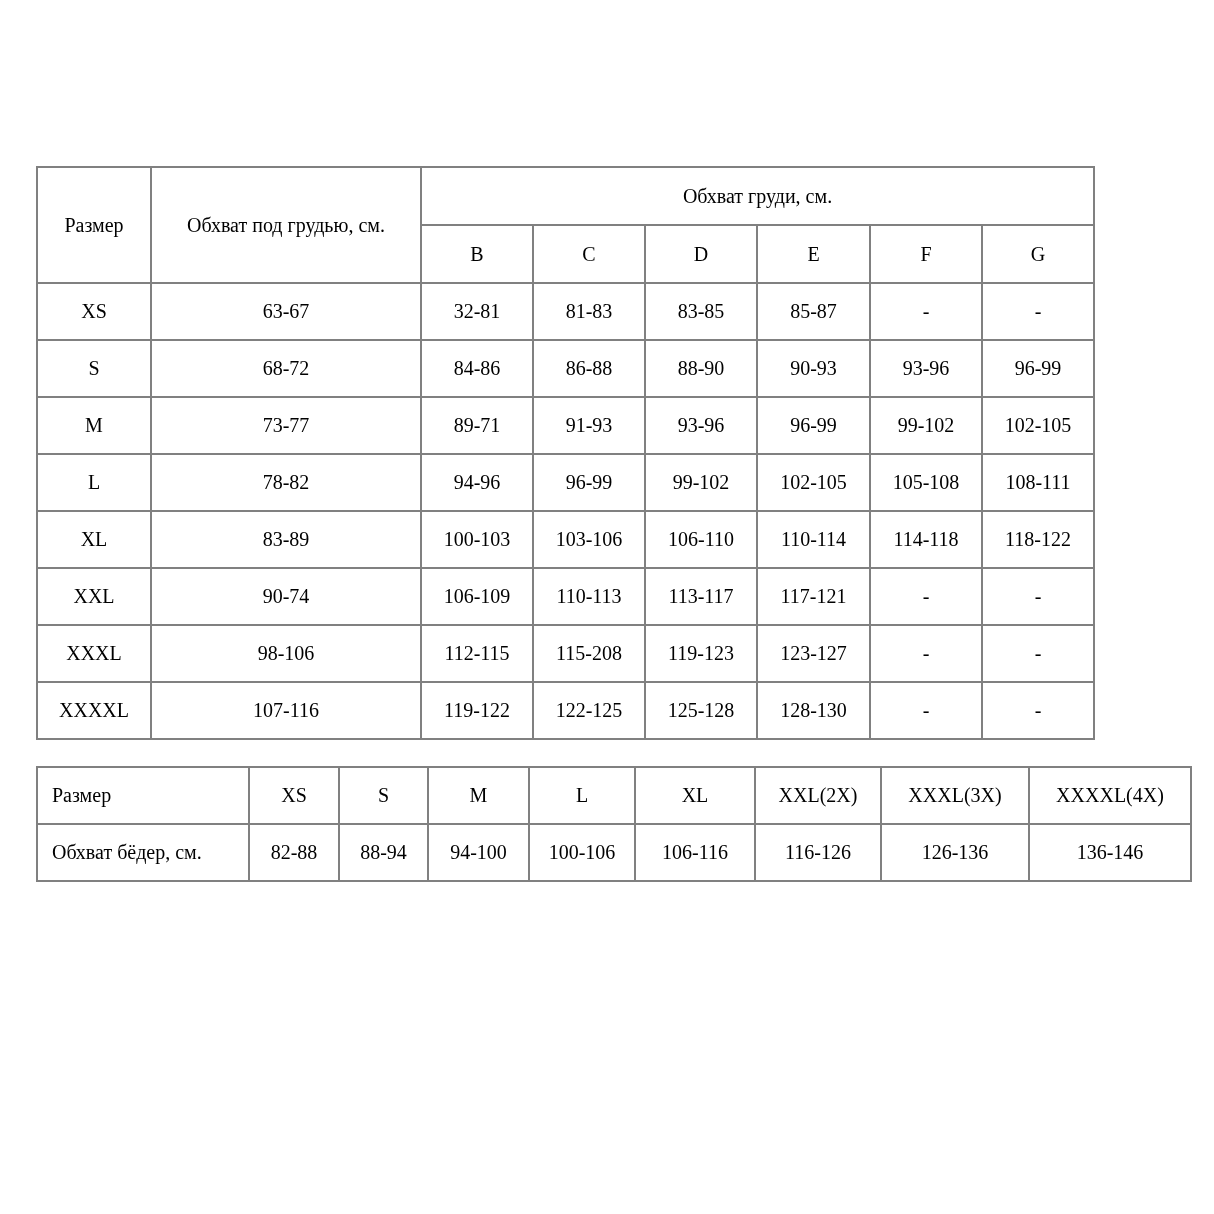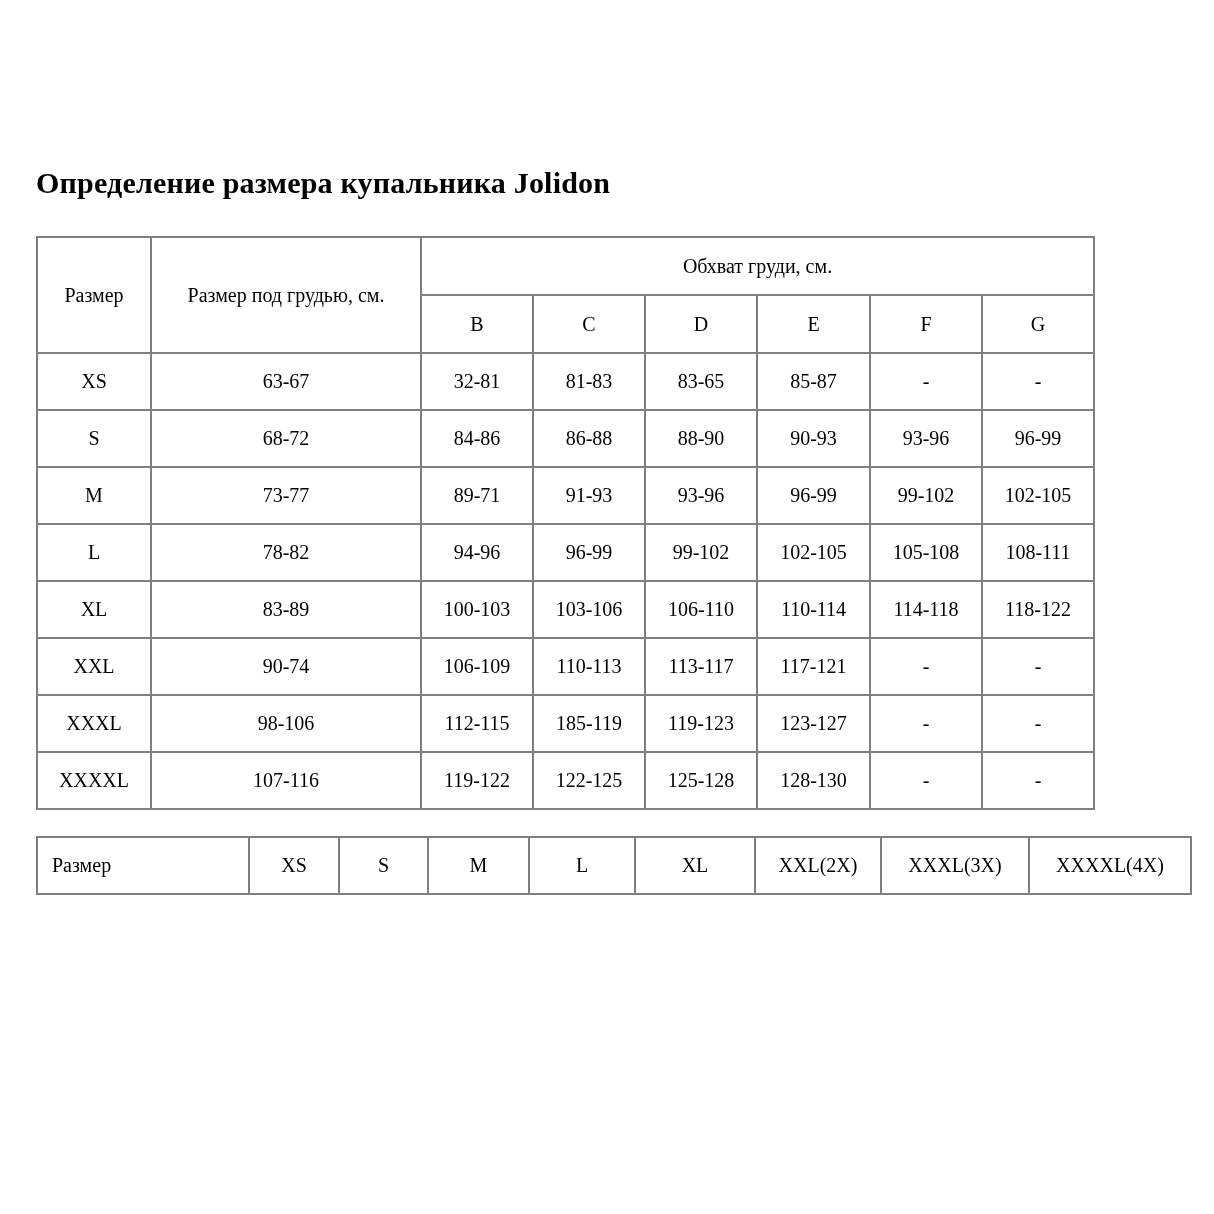--- a/index.html
+++ b/index.html
@@ -48,54 +48,53 @@
   .hips-table td.lbl {
     text-align: left;
     padding-left: 14px;
   }
 </style>
 </head>
 <body>
 
 <div class="page">
 
-  <h1 class="title">Определение размера купальника Jolidon</h1>
 
   <table class="main-table">
     <colgroup>
       <col style="width:114px">
       <col style="width:270px">
       <col style="width:112px">
       <col style="width:112px">
       <col style="width:112px">
       <col style="width:113px">
       <col style="width:112px">
       <col style="width:112px">
     </colgroup>
     <tbody>
       <tr>
         <td class="hdr-span" rowspan="2">Размер</td>
-        <td class="hdr-span" rowspan="2">Размер под грудью, см.</td>
+        <td class="hdr-span" rowspan="2">Обхват под грудью, см.</td>
         <td colspan="6">Обхват груди, см.</td>
       </tr>
       <tr>
         <td>B</td>
         <td>C</td>
         <td>D</td>
         <td>E</td>
         <td>F</td>
         <td>G</td>
       </tr>
 
       <tr>
         <td>XS</td>
         <td>63-67</td>
         <td>32-81</td>
         <td>81-83</td>
-        <td>83-65</td>
+        <td>83-85</td>
         <td>85-87</td>
         <td>-</td>
         <td>-</td>
       </tr>
       <tr>
         <td>S</td>
         <td>68-72</td>
         <td>84-86</td>
         <td>86-88</td>
         <td>88-90</td>
@@ -140,21 +139,21 @@
         <td>110-113</td>
         <td>113-117</td>
         <td>117-121</td>
         <td>-</td>
         <td>-</td>
       </tr>
       <tr>
         <td>XXXL</td>
         <td>98-106</td>
         <td>112-115</td>
-        <td>185-119</td>
+        <td>115-208</td>
         <td>119-123</td>
         <td>123-127</td>
         <td>-</td>
         <td>-</td>
       </tr>
       <tr>
         <td>XXXXL</td>
         <td>107-116</td>
         <td>119-122</td>
         <td>122-125</td>
@@ -183,16 +182,27 @@
         <td class="lbl">Размер</td>
         <td>XS</td>
         <td>S</td>
         <td>M</td>
         <td>L</td>
         <td>XL</td>
         <td>XXL(2X)</td>
         <td>XXXL(3X)</td>
         <td>XXXXL(4X)</td>
       </tr>
+      <tr>
+        <td class="lbl">Обхват бёдер, см.</td>
+        <td>82-88</td>
+        <td>88-94</td>
+        <td>94-100</td>
+        <td>100-106</td>
+        <td>106-116</td>
+        <td>116-126</td>
+        <td>126-136</td>
+        <td>136-146</td>
+      </tr>
     </tbody>
   </table>
 
 </div>
 
 </body></html>

